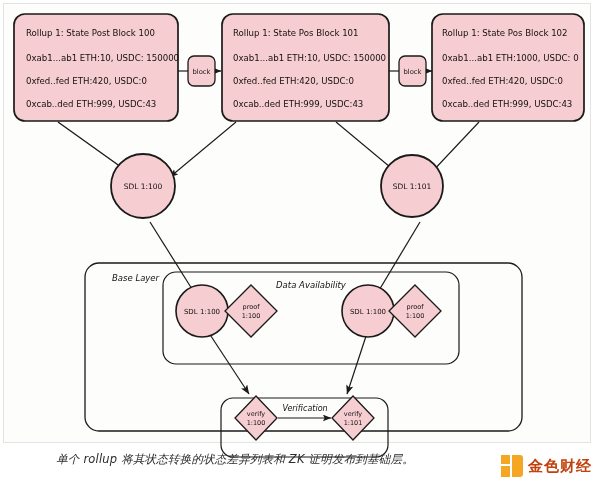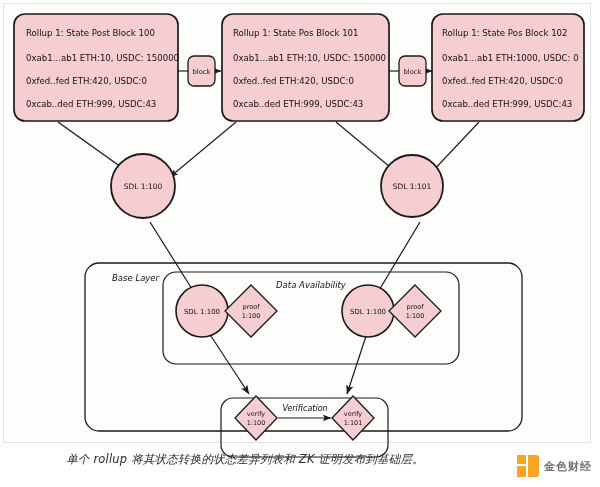--- a/index.html
+++ b/index.html
@@ -45,21 +45,20 @@
     position: absolute;
     left: 0;
     top: 452px;
     width: 470px;
     text-align: center;
     font-family: "DejaVu Sans", sans-serif;
     font-size: 11.5px;
     font-style: italic;
     color: #2c2c2c;
     letter-spacing: 0.2px;
-    padding-left: 10px;
   }
   .watermark {
     position: absolute;
     right: 8px;
     top: 455px;
     display: flex;
     align-items: center;
     gap: 5px;
   }
   .wm-mark {
@@ -81,23 +80,23 @@
     border-radius: 0 3px 3px 0;
   }
   .wm-sq-c {
     position: absolute;
     left: 0; top: 11px;
     width: 9px; height: 11px;
     background: #f5a623;
   }
   .wm-text {
     font-family: "DejaVu Sans", sans-serif;
-    font-size: 11px;
+    font-size: 15px;
     font-weight: bold;
-    color: #737373;
+    color: #c2410c;
     letter-spacing: 1px;
   }
 </style>
 </head>
 <body>
 
 <div id="stage">
 
   <div id="diagram-canvas"></div>
 

